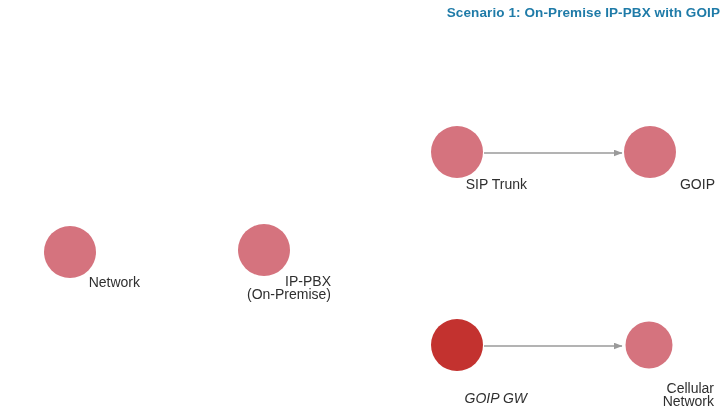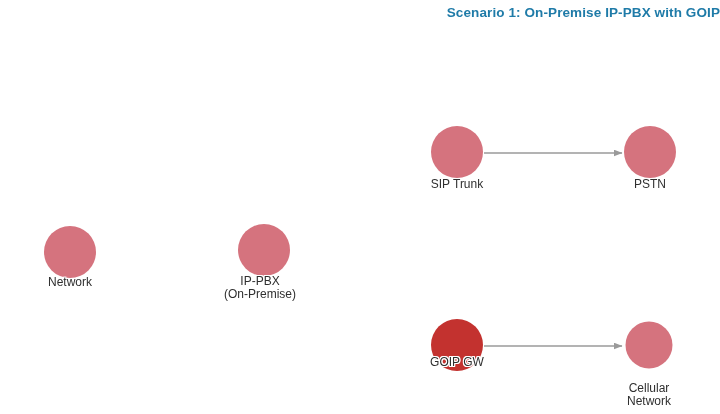--- a/index.html
+++ b/index.html
@@ -43,22 +43,22 @@
     pointer-events: none;
   }
   .node {
     position: absolute;
     transform: translate(-50%, -50%);
     border-radius: 50%;
   }
   .node-label {
     position: absolute;
     transform: translateX(-50%);
-    text-align: center;
-    font-size: 12px;
+    text-align: right;
+    font-size: 14px;
     line-height: 12.5px;
     color: #2f2f2f;
     white-space: pre;
     text-shadow:
        1px  0   0 #ffffff,
       -1px  0   0 #ffffff,
        0    1px 0 #ffffff,
        0   -1px 0 #ffffff,
        1px  1px 0 #ffffff,
       -1px  1px 0 #ffffff,
@@ -80,29 +80,29 @@
       </marker>
     </defs>
     <line x1="484" y1="153" x2="622" y2="153" stroke="#9a9a9a" stroke-width="1.6" marker-end="url(#arrowhead)"></line>
     <line x1="484" y1="346" x2="622" y2="346" stroke="#9a9a9a" stroke-width="1.6" marker-end="url(#arrowhead)"></line>
   </svg>
 
   <div class="node" style="left:70px; top:252px; width:52px; height:52px; background:#d5737e;"></div>
   <div class="node-label" style="left:70px; top:276px; width:140px;">Network</div>
 
   <div class="node" style="left:264px; top:250px; width:52px; height:52px; background:#d5737e;"></div>
-  <div class="node-label" style="left:260px; top:275px; width:160px;">IP-PBX
+  <div class="node-label" style="left:251px; top:275px; width:160px;">IP-PBX
 (On-Premise)</div>
 
   <div class="node" style="left:457px; top:152px; width:52px; height:52px; background:#d5737e;"></div>
   <div class="node-label" style="left:457px; top:178px; width:140px;">SIP Trunk</div>
 
   <div class="node" style="left:650px; top:152px; width:52px; height:52px; background:#d5737e;"></div>
-  <div class="node-label" style="left:650px; top:178px; width:130px;">PSTN</div>
+  <div class="node-label" style="left:650px; top:178px; width:130px;">GOIP</div>
 
   <div class="node" style="left:457px; top:345px; width:52px; height:52px; background:#c3322f;"></div>
-  <div class="node-label" style="left:457px; top:356px; width:140px;">GOIP GW</div>
+  <div class="node-label" style="left:457px; top:392px; width:140px;font-style:italic;">GOIP GW</div>
 
   <div class="node" style="left:649px; top:345px; width:47px; height:47px; background:#d5737e;"></div>
   <div class="node-label" style="left:649px; top:382px; width:130px;">Cellular
 Network</div>
 
 </div>
 
 </body></html>

